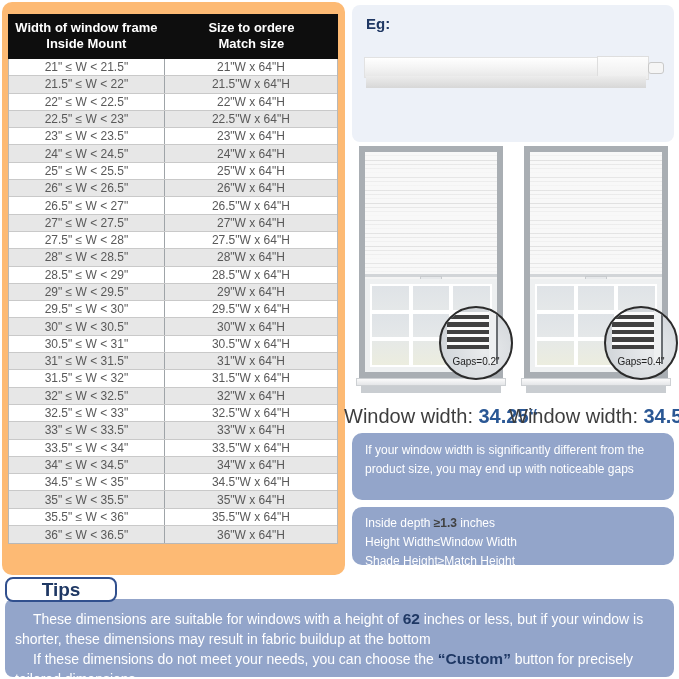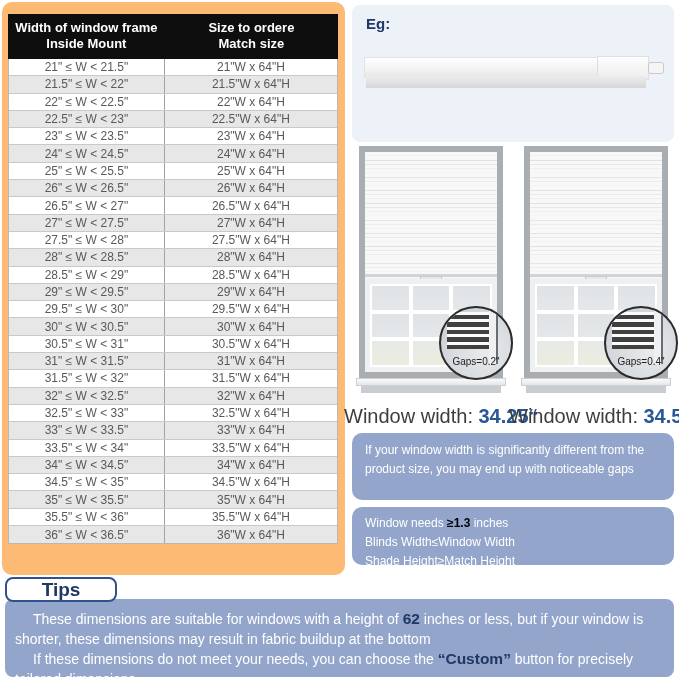--- a/index.html
+++ b/index.html
@@ -70,21 +70,21 @@
              font-size:10px;color:#222;}
   .win-caption{position:absolute;left:-12px;right:-12px;top:259px;text-align:center;
                font-size:20px;color:#3d3d3d;white-space:nowrap;}
   .cap-val{font-weight:bold;color:#2a5794;}
 
   
   .note-box{position:absolute;left:352px;width:322px;background:#93a5ca;border-radius:10px;
             color:#fff;font-size:12px;line-height:19px;box-sizing:border-box;}
   #note1{top:433px;height:67px;padding:8px 13px;}
   #note2{top:507px;height:58px;padding:7px 13px;}
-  .note-hl{color:#000000;font-weight:bold;}
+  .note-hl{color:#404040;font-weight:bold;}
 
   
   .tips-tab{position:absolute;left:5px;top:577px;width:112px;height:25px;background:#fff;
             border:2px solid #31508e;border-radius:8px;box-sizing:border-box;z-index:3;
             display:flex;align-items:center;justify-content:center;
             font-size:19px;font-weight:bold;color:#1f3864;}
   .tips-box{position:absolute;left:5px;top:599px;width:669px;height:78px;background:#93a5ca;
             border-radius:8px;box-sizing:border-box;padding:10px 24px 0 10px;
             color:#fff;font-size:14px;line-height:19.5px;z-index:2;}
   .tips-box p{margin:0;text-indent:18px;}
@@ -299,22 +299,22 @@
     <div class="win-caption">
       <span>Window width:</span>
       <span class="cap-val">34.5“</span>
     </div>
   </div>
 
   <div class="note-box" id="note1">
     <span>If your window width is significantly different from the product size, you may end up with noticeable gaps</span>
   </div>
   <div class="note-box" id="note2">
-    <div><span>Window needs </span><span class="note-hl">≥1.3</span><span> inches</span></div>
-    <div>Blinds Width≤Window Width</div>
+    <div><span>Inside depth </span><span class="note-hl">≥1.3</span><span> inches</span></div>
+    <div>Height Width≤Window Width</div>
     <div>Shade Height≥Match Height</div>
   </div>
 
   <div class="tips-tab">
     <span>Tips</span>
   </div>
   <div class="tips-box">
     <p><span>These dimensions are suitable for windows with a height of </span><span class="tips-hl">62</span><span> inches or less, but if your window is shorter, these dimensions may result in fabric buildup at the bottom</span></p>
     <p><span>If these dimensions do not meet your needs, you can choose the </span><span class="tips-hl">“Custom”</span><span>  button for precisely tailored dimensions</span></p>
   </div>

